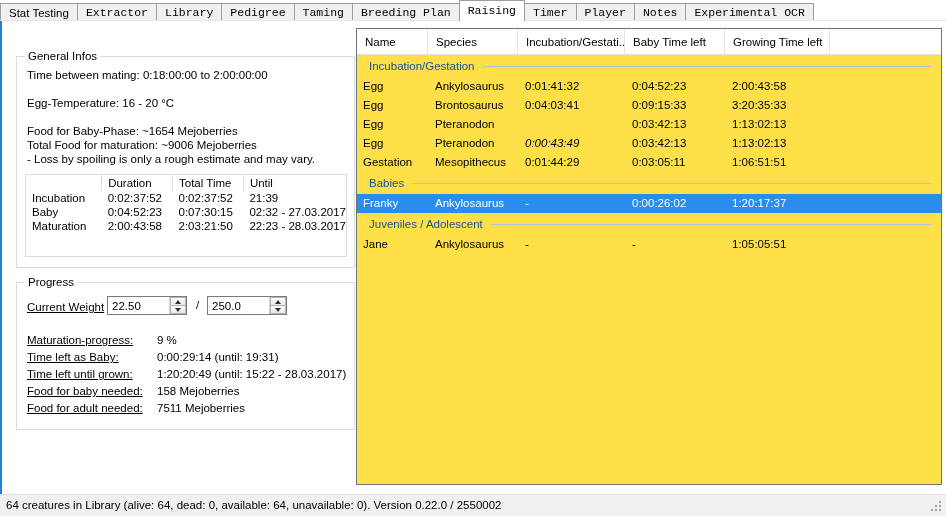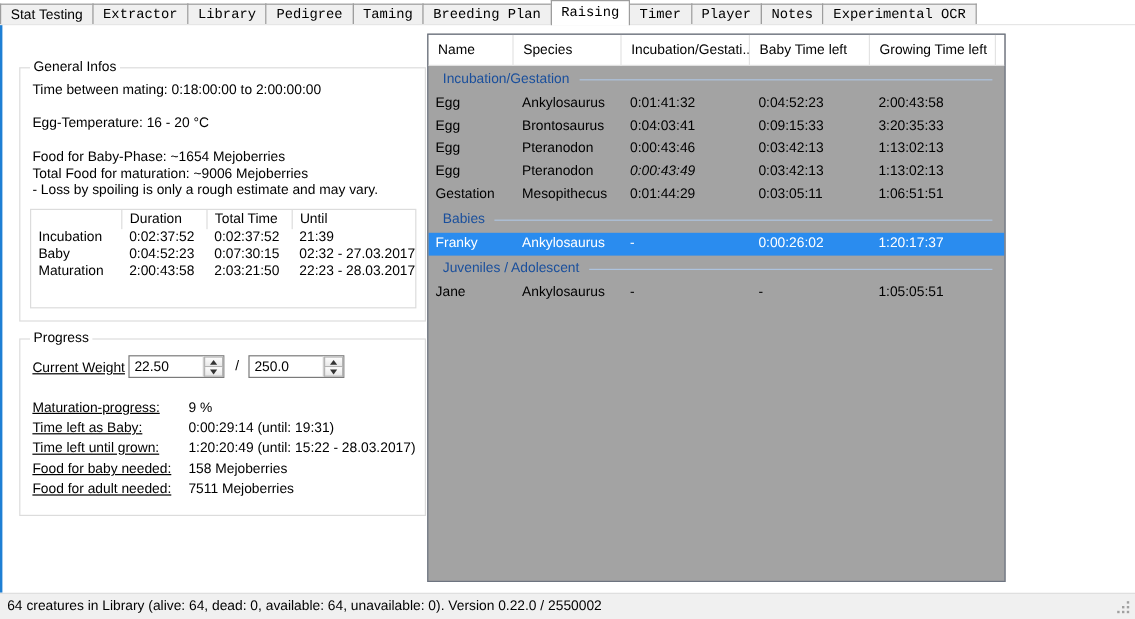--- a/index.html
+++ b/index.html
@@ -125,22 +125,22 @@
     border:1px solid #b4b4b4;margin:0;box-sizing:border-box;
   }
   .spin .sbtn + .sbtn{border-top:none;}
   .arr{width:0;height:0;border-left:3px solid transparent;border-right:3px solid transparent;}
   .arr.up{border-bottom:4px solid #333;}
   .arr.dn{border-top:4px solid #333;}
   .slash{position:absolute;font-size:11.5px;color:#000;}
 
   
   #listview{
-    position:absolute;left:356px;top:28px;width:482px;height:457px;
-    border:1px solid #6d7480;background:#a3a3a3;box-sizing:border-box;
+    position:absolute;left:356px;top:28px;width:586px;height:457px;
+    border:1px solid #6d7480;background:#fde047;box-sizing:border-box;
     overflow:hidden;
   }
   .lv-header{
     position:relative;height:26px;width:100%;
     background:#ffffff;border-bottom:1px solid #e0e0e0;
     box-sizing:border-box;
   }
   .lv-th{
     position:absolute;top:0;height:26px;line-height:26px;
     font-size:11.5px;color:#000;
@@ -325,21 +325,20 @@
         <div class="lv-row">
           <span class="lv-cell" style="left: 6px; width: 70px;">Egg</span>
           <span class="lv-cell" style="left: 78px; width: 90px;">Brontosaurus</span>
           <span class="lv-cell" style="left: 168px; width: 107px;">0:04:03:41</span>
           <span class="lv-cell" style="left: 275px; width: 100px;">0:09:15:33</span>
           <span class="lv-cell" style="left: 375px; width: 105px;">3:20:35:33</span>
         </div>
         <div class="lv-row">
           <span class="lv-cell" style="left: 6px; width: 70px;">Egg</span>
           <span class="lv-cell" style="left: 78px; width: 90px;">Pteranodon</span>
-          <span class="lv-cell" style="left: 168px; width: 107px;">0:00:43:46</span>
           <span class="lv-cell" style="left: 275px; width: 100px;">0:03:42:13</span>
           <span class="lv-cell" style="left: 375px; width: 105px;">1:13:02:13</span>
         </div>
         <div class="lv-row">
           <span class="lv-cell" style="left: 6px; width: 70px;">Egg</span>
           <span class="lv-cell" style="left: 78px; width: 90px;">Pteranodon</span>
           <span class="lv-cell" style="left: 168px; width: 107px; font-style: italic;">0:00:43:49</span>
           <span class="lv-cell" style="left: 275px; width: 100px;">0:03:42:13</span>
           <span class="lv-cell" style="left: 375px; width: 105px;">1:13:02:13</span>
         </div>

